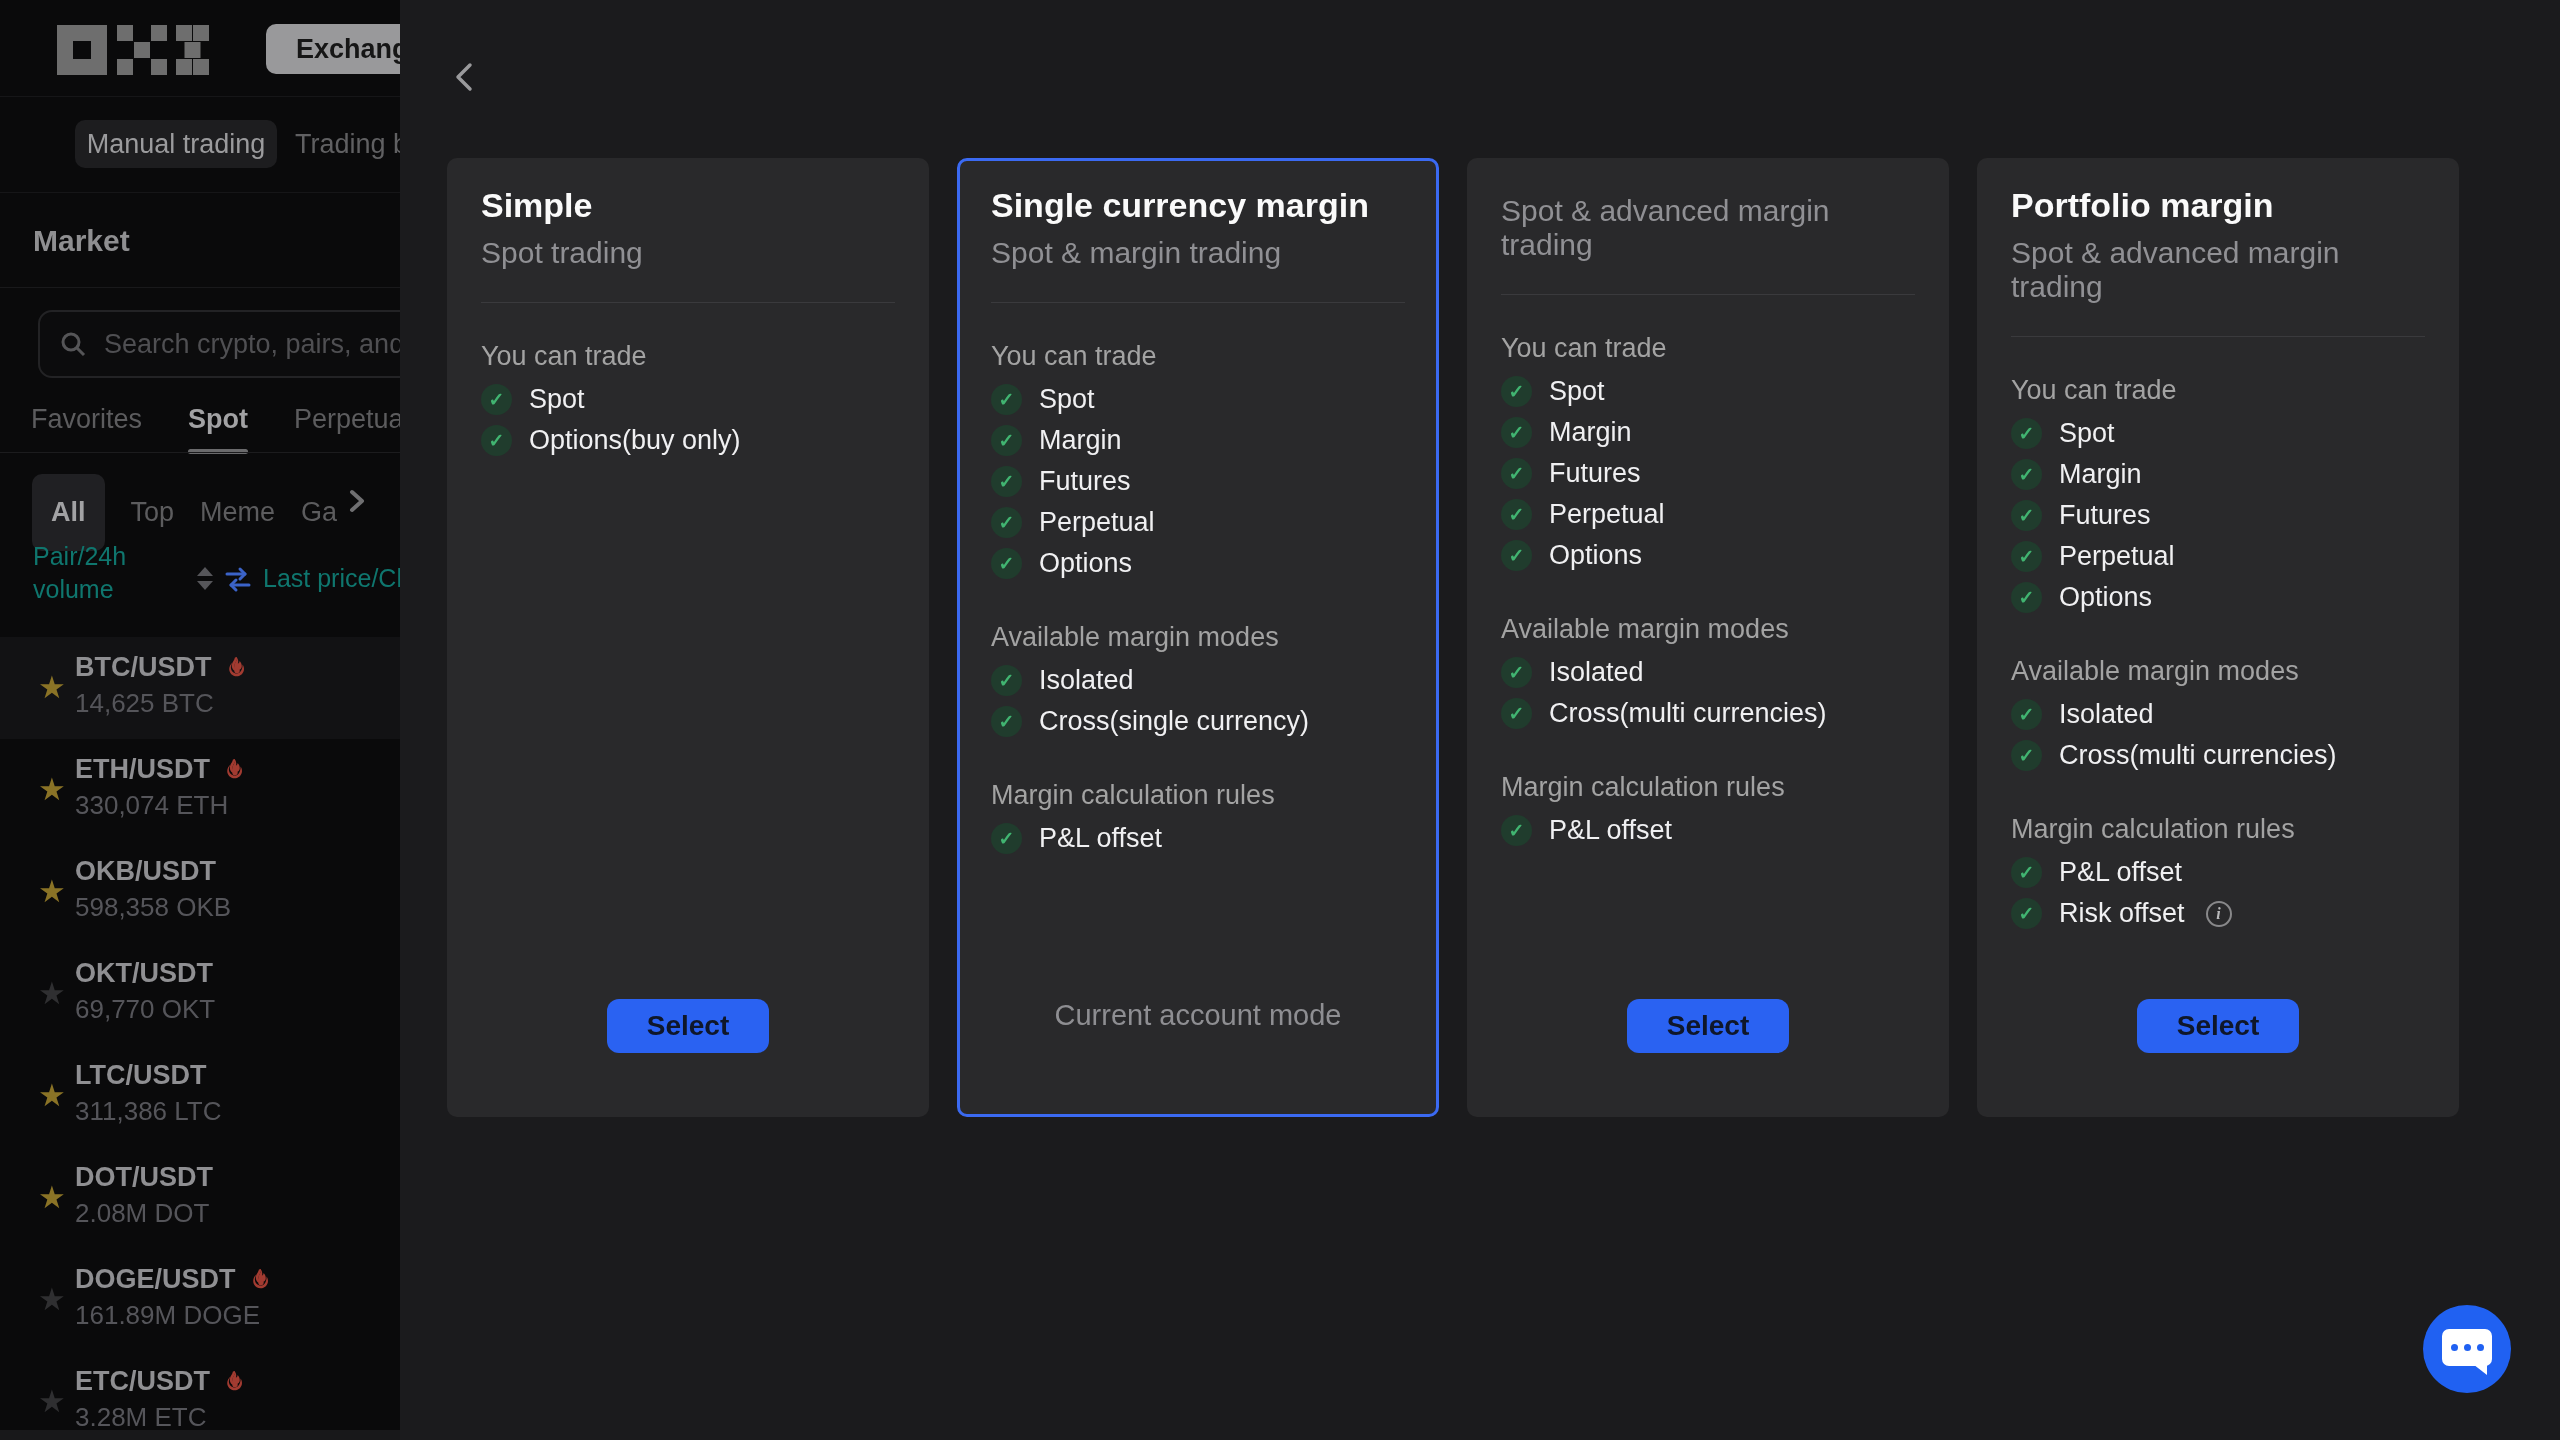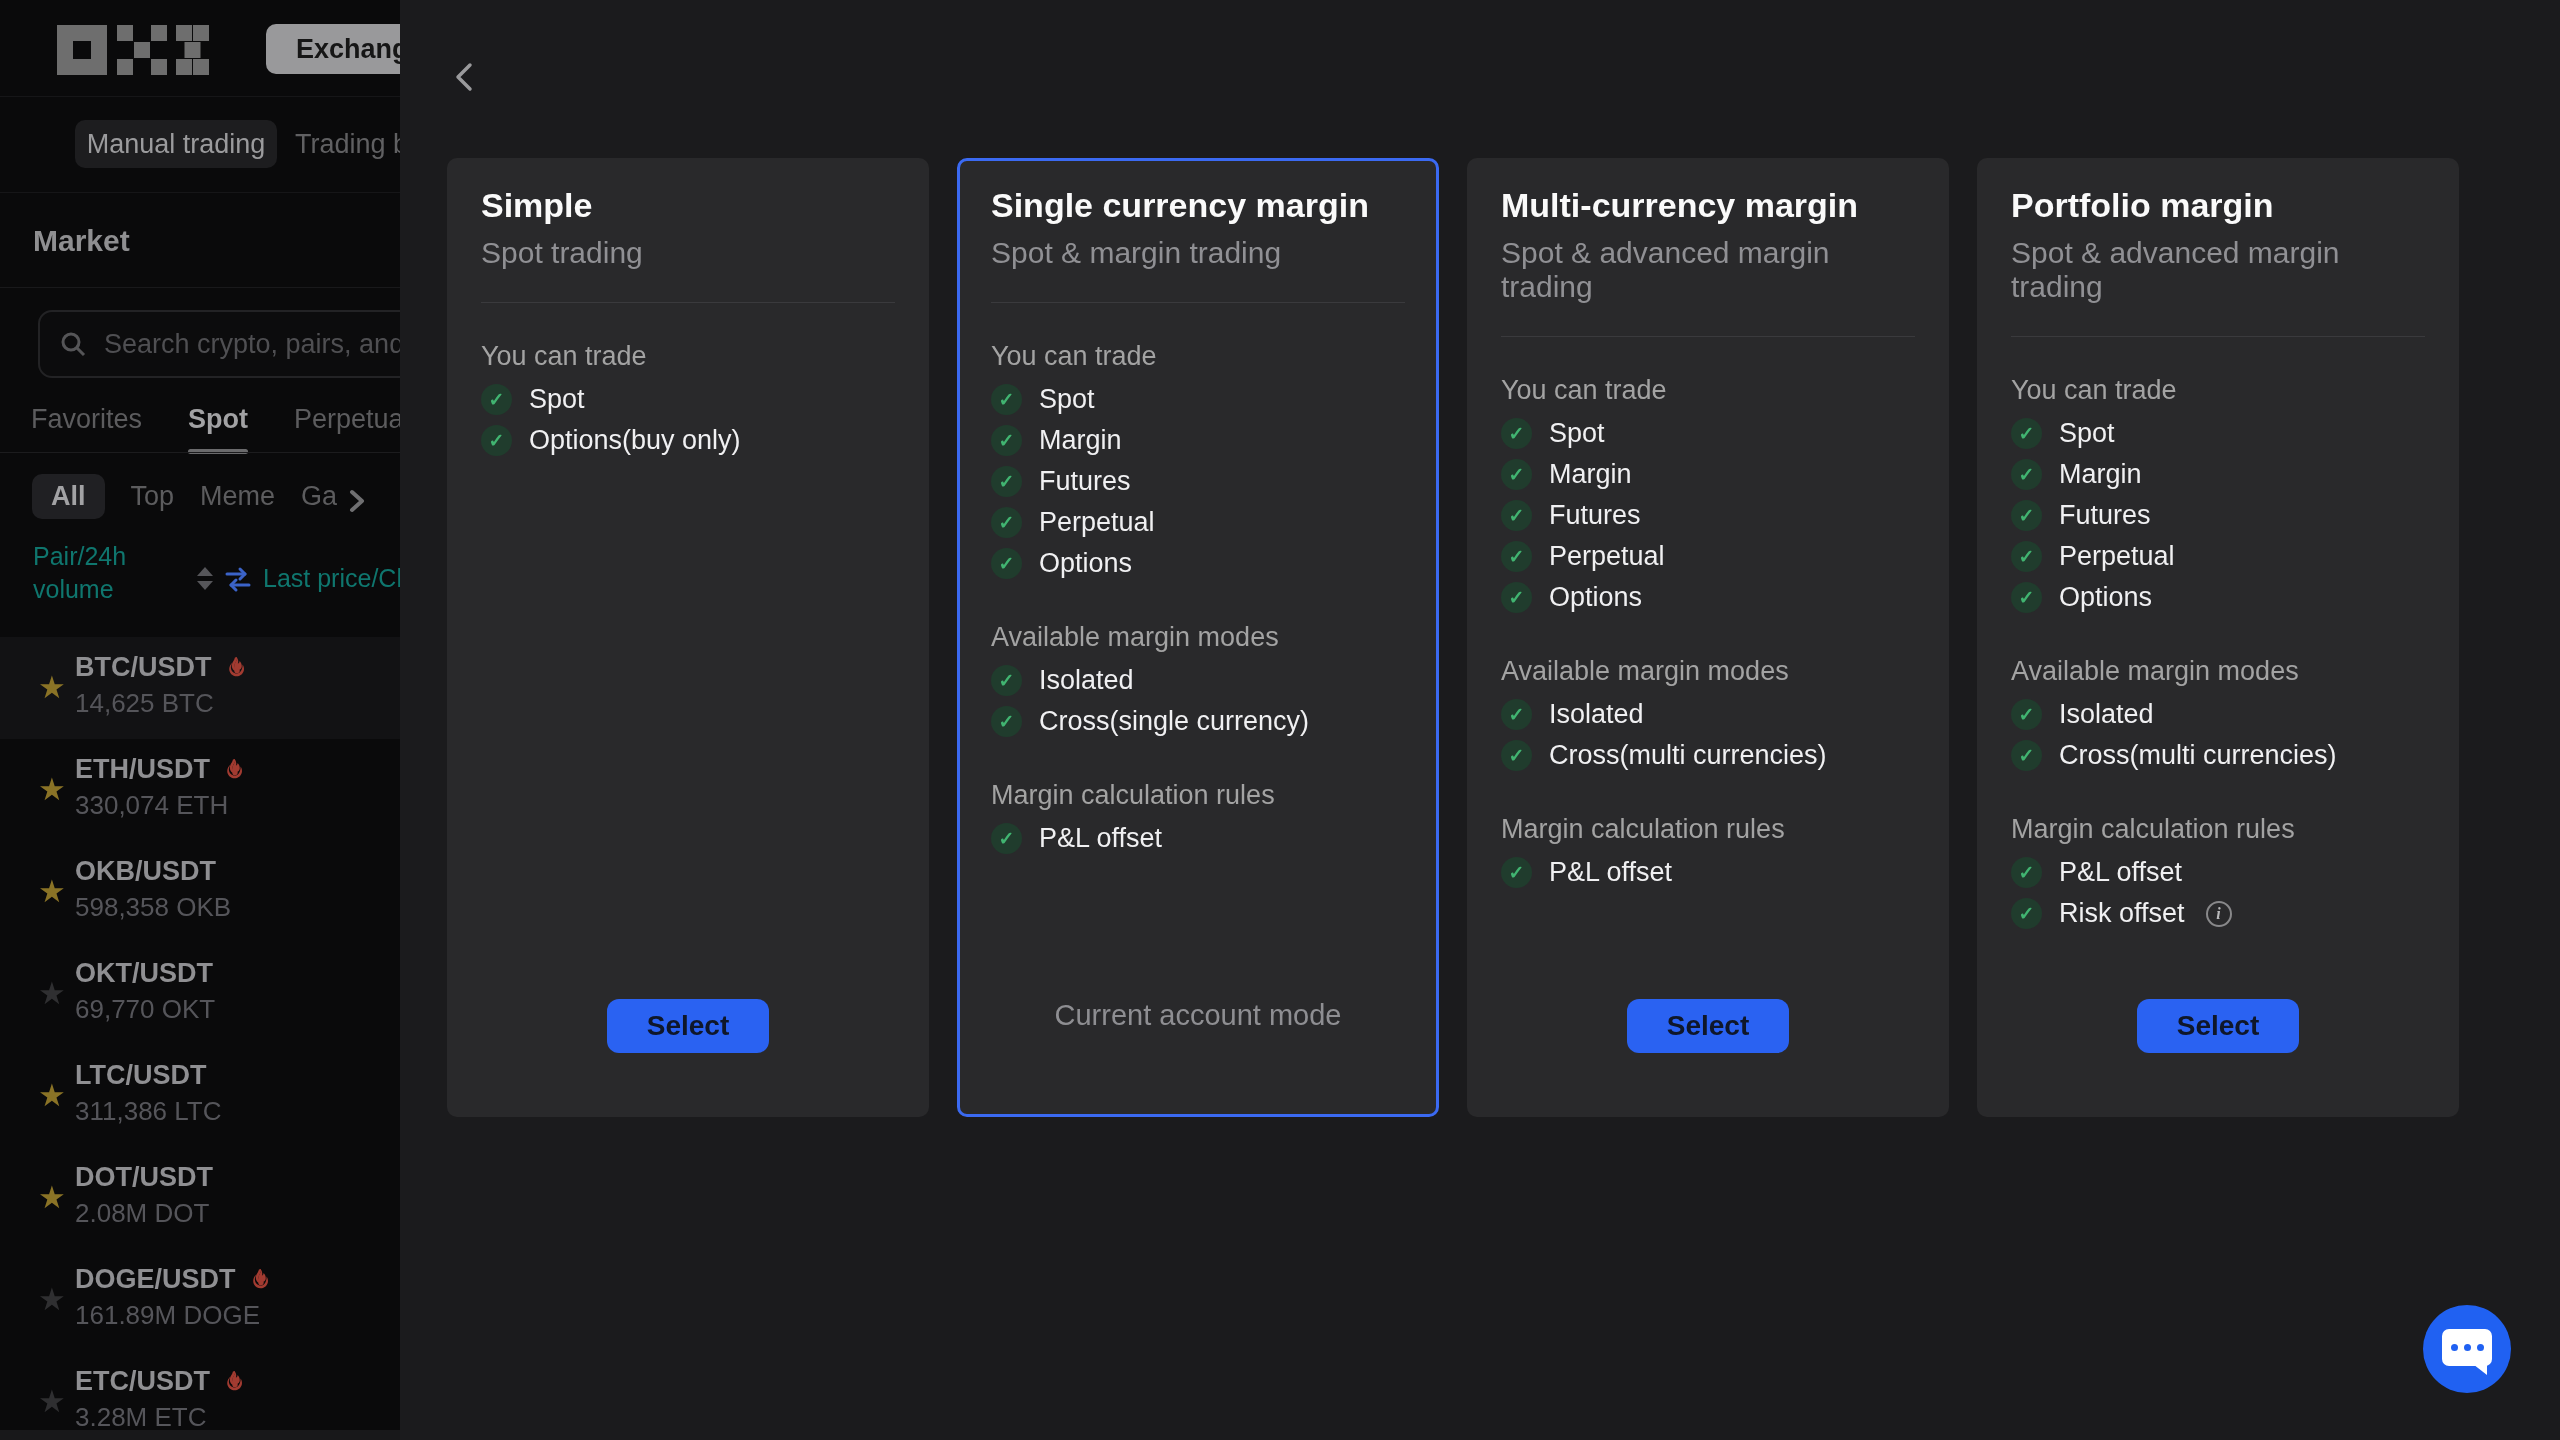--- a/index.html
+++ b/index.html
@@ -28,21 +28,21 @@
   .search-box input::placeholder{color:#4f4f52;}
   .m-tabs{position:absolute;left:31px;top:404px;display:flex;gap:46px;
     font-size:27px;color:#5c5c5e;}
   .m-tab{position:relative;padding-bottom:16px;cursor:default;}
   .m-tab.active{color:#a2a2a4;font-weight:700;}
   .m-tab.active::after{content:'';position:absolute;left:0;right:0;bottom:-3px;
     height:5px;background:#6a6a6c;border-radius:3px;}
   .chips{position:absolute;left:32px;top:474px;display:flex;gap:26px;
     align-items:center;font-size:27px;color:#5c5c5e;}
   .chip{padding:7px 0;border-radius:10px;}
-  .chip.active{background:#202023;color:#a2a2a4;font-weight:600;padding:7px 19px;}
+  .chip.active{background:#202023;color:#a2a2a4;font-weight:600;padding:23px 19px;}
   .chip-chevron{position:absolute;left:343px;top:484px;}
   .cols{position:absolute;left:33px;top:540px;width:367px;font-size:25px;
     color:#0f766e;line-height:33px;}
   .col-pair{display:inline-block;width:150px;}
   .col-right{position:absolute;left:164px;top:22px;display:flex;
     align-items:center;gap:10px;white-space:nowrap;}
   .sort-ctl{display:flex;flex-direction:column;gap:5px;}
   .tri-up{width:0;height:0;border-left:8px solid transparent;
     border-right:8px solid transparent;border-bottom:9px solid #56565a;}
   .tri-dn{width:0;height:0;border-left:8px solid transparent;
@@ -331,21 +331,20 @@
             <div class="sec-label">Margin calculation rules</div>
             <div class="item">
               <span class="check">✓</span>
               <span>P&amp;L offset</span>
             </div>
           </div>
           <div class="current-mode">Current account mode</div>
         </div>
         <div class="card">
           <div class="card-body">
-            <div class="card-title">Multi-currency margin</div>
             <div class="card-sub">Spot &amp; advanced margin trading</div>
             <div class="card-hr"></div>
             <div class="sec-label">You can trade</div>
             <div class="item">
               <span class="check">✓</span>
               <span>Spot</span>
             </div>
             <div class="item">
               <span class="check">✓</span>
               <span>Margin</span>

